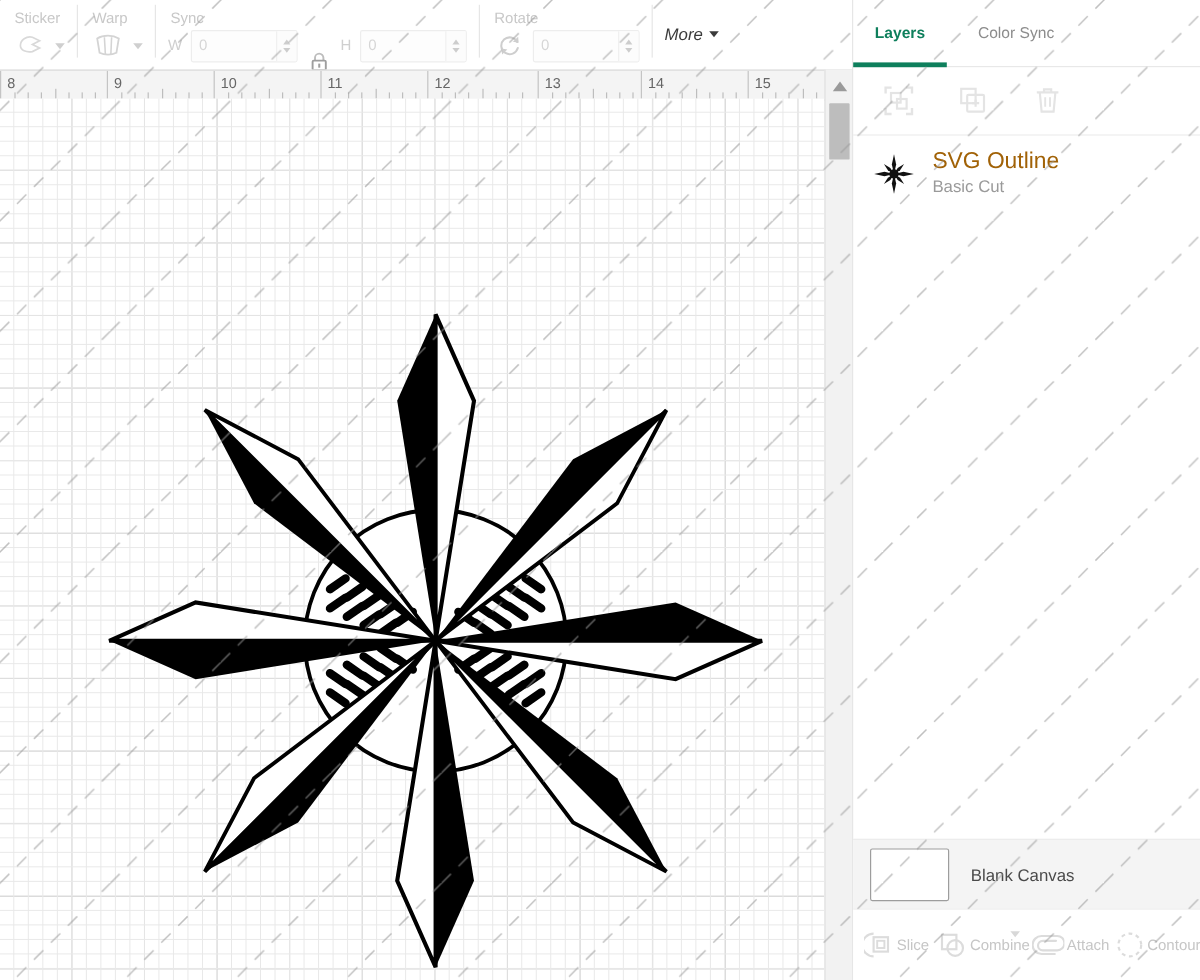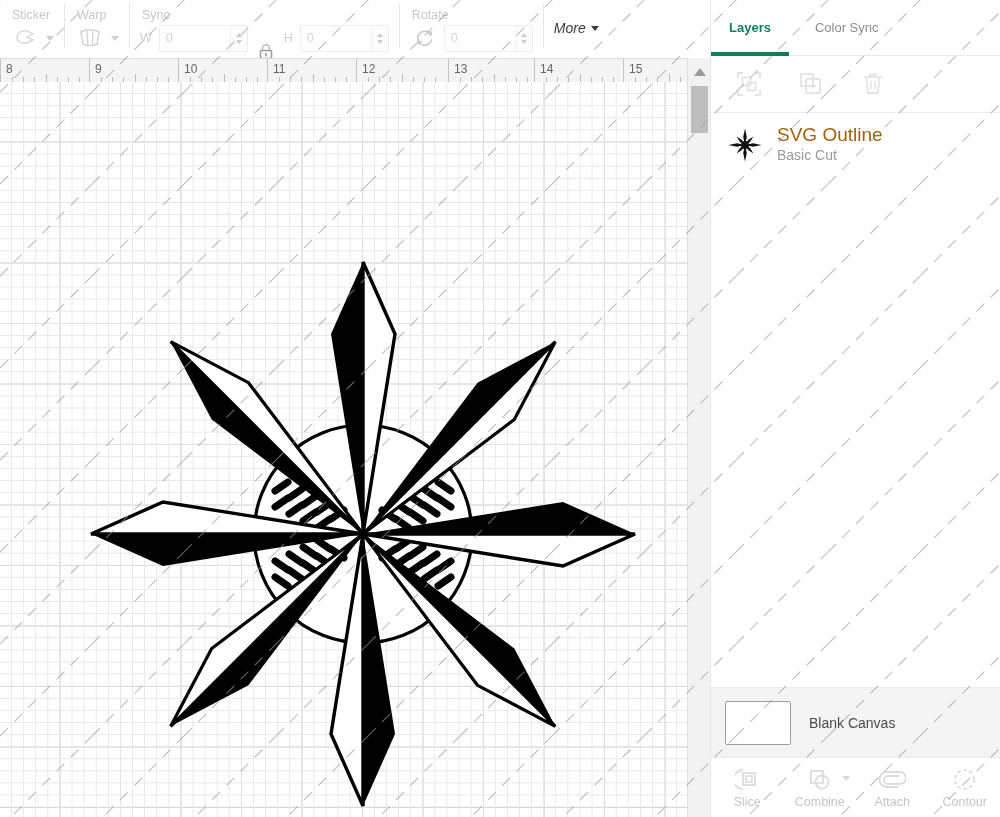--- a/index.html
+++ b/index.html
@@ -140,35 +140,35 @@
   .layer-list{position:absolute;left:0;top:114px;right:0;bottom:118px;overflow:hidden;}
   .layer-row{
     display:flex;align-items:center;height:62px;padding:0 14px;box-sizing:border-box;
   }
   .layer-thumb{width:40px;height:40px;display:flex;align-items:center;justify-content:center;flex:none;}
   .layer-text{margin-left:12px;display:flex;flex-direction:column;gap:3px;}
   .layer-title{font-size:19px;color:#a16207;line-height:18px;}
   .layer-sub{font-size:14px;color:#9a9a9a;line-height:17px;}
 
   .canvas-row{
-    position:absolute;left:0;right:0;bottom:59px;height:71px;
+    position:absolute;left:0;right:0;bottom:59px;height:59px;
     background:#f4f4f4;border-top:1px solid #ececec;
     display:flex;align-items:center;padding-left:14px;box-sizing:border-box;
   }
   .canvas-thumb{
     width:64px;height:42px;background:#fff;border:1px solid #9d9d9d;border-radius:2px;flex:none;
   }
   .canvas-label{margin-left:18px;font-size:14px;color:#4a4a4a;}
 
   .bottom-tools{
     position:absolute;left:0;right:0;bottom:0;height:59px;background:#ffffff;
     border-top:1px solid #ececec;display:flex;align-items:center;
   }
   .bt{
-    flex:1;height:59px;display:flex;flex-direction:column;align-items:center;
+    flex:1;height:59px;display:flex;align-items:center;
     justify-content:center;gap:2px;color:#d8d8d8;position:relative;min-width:0;
   }
   .bt .bt-ico{height:26px;display:flex;align-items:center;justify-content:center;}
   .bt .bt-lbl{font-size:12.5px;color:#c6c6c6;white-space:nowrap;}
   .bt .bt-caret{
     position:absolute;right:6px;top:18px;width:0;height:0;
     border-left:4px solid transparent;border-right:4px solid transparent;
     border-top:5px solid #d8d8d8;
   }
   .bt.clip{overflow:hidden;}

